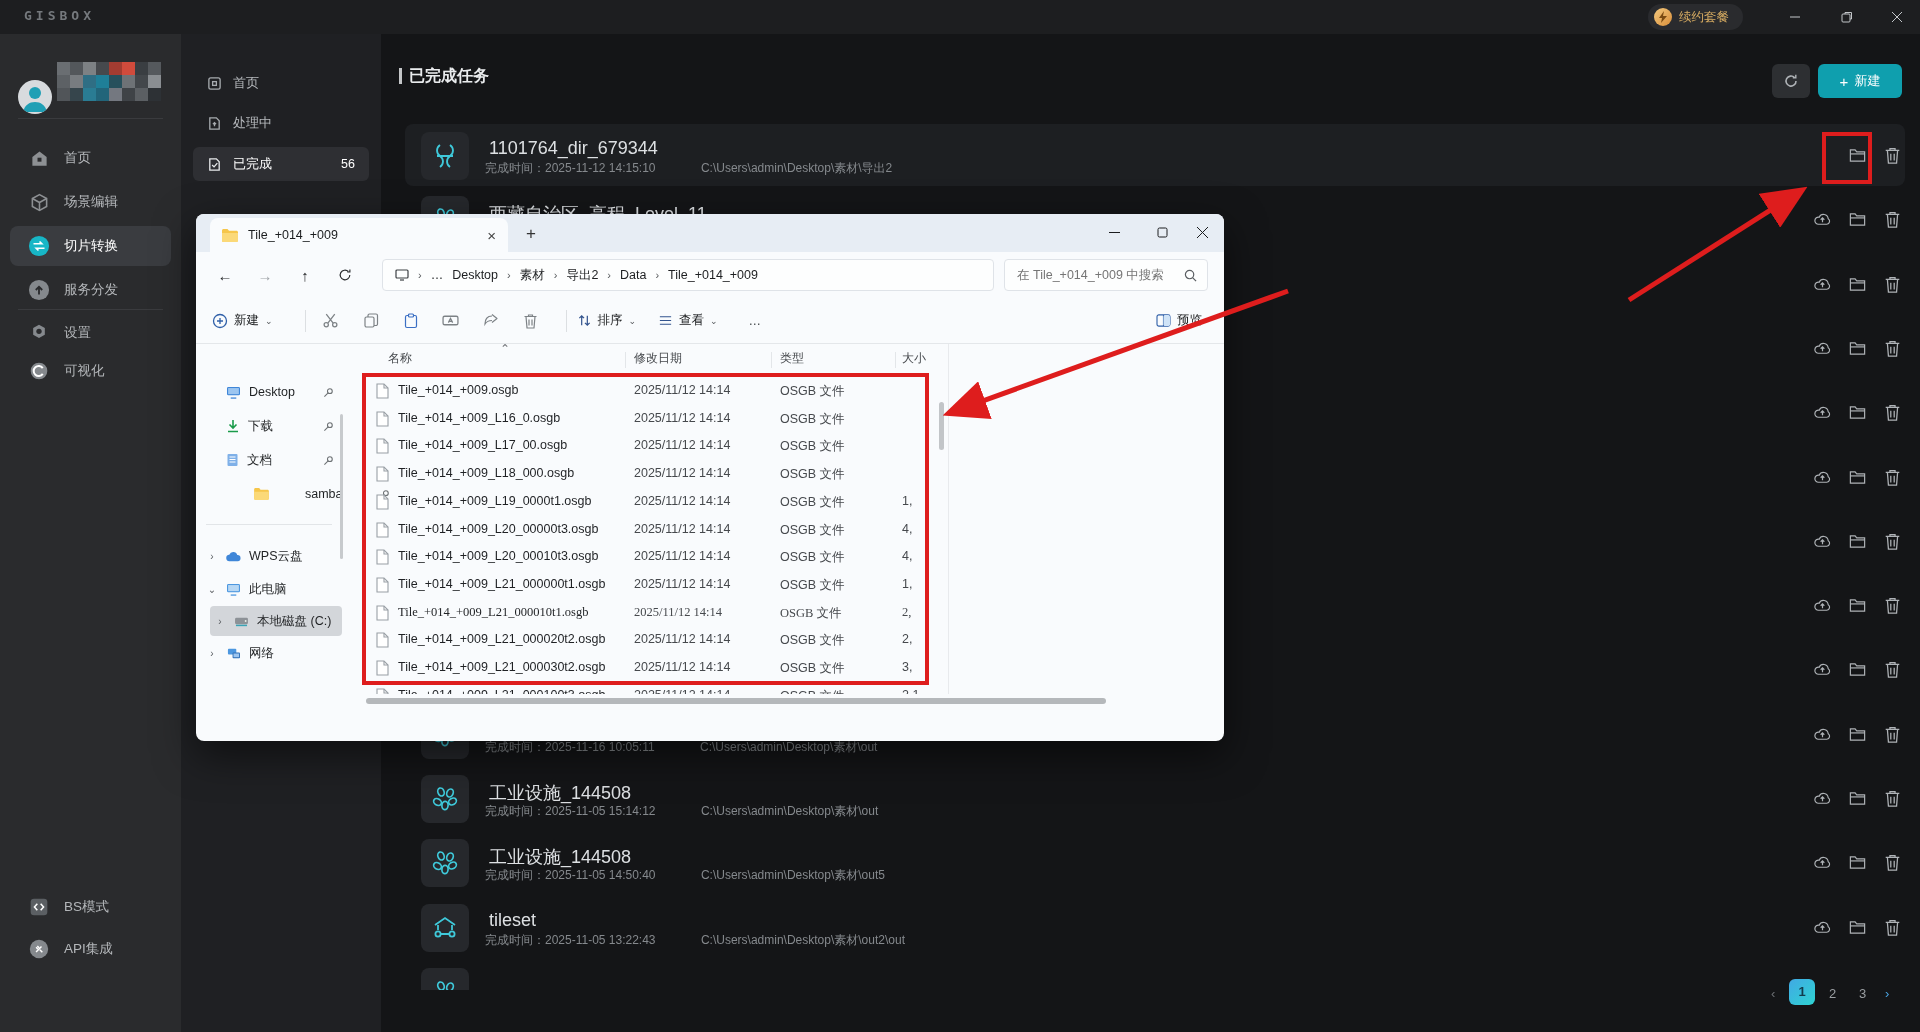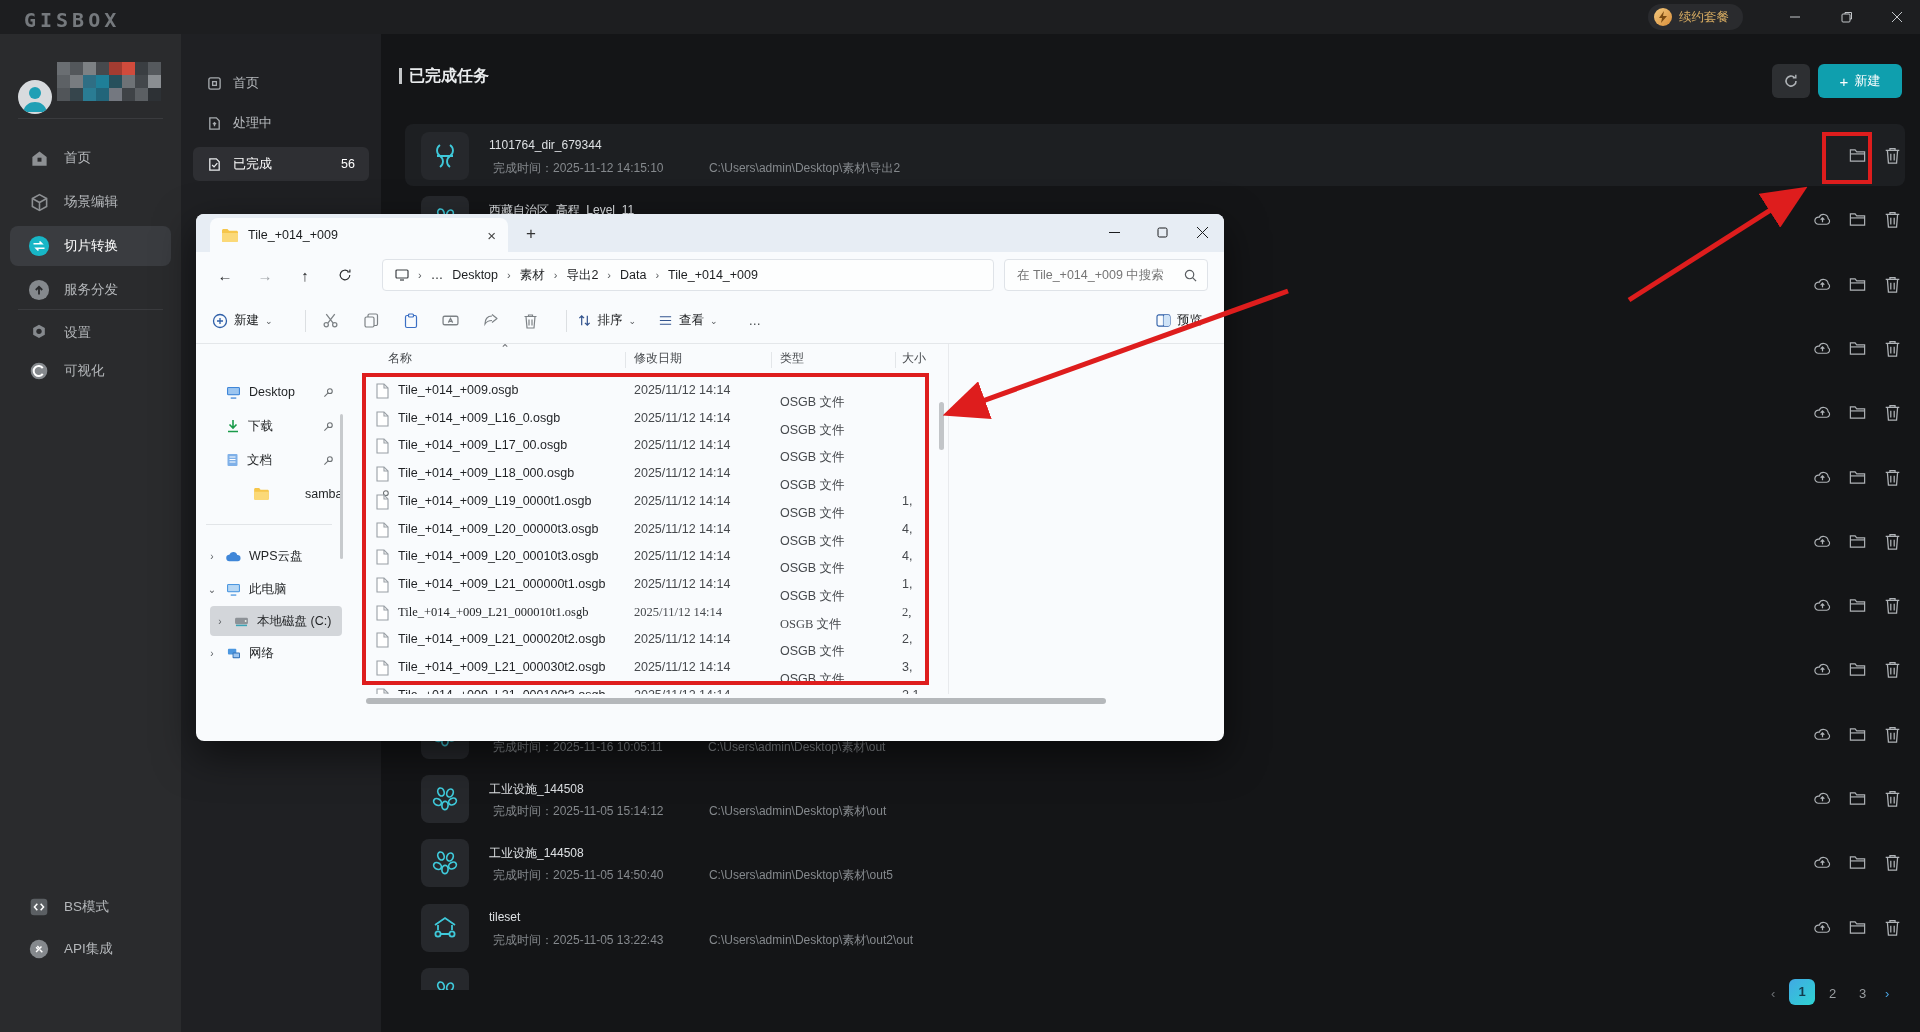--- a/index.html
+++ b/index.html
@@ -5,21 +5,21 @@
   html,body{margin:0;padding:0;background:#0d0e10;}
   *{box-sizing:border-box;}
   #app{position:relative;width:1920px;height:1032px;overflow:hidden;background:#141517;
        font-family:"Liberation Sans","DejaVu Sans",sans-serif;color:#dfe2e5;}
   .ab{position:absolute;}
   .ic{display:inline-flex;align-items:center;justify-content:center;}
   svg{display:block;}
 
   
   .titlebar{position:absolute;left:0;top:0;width:1920px;height:34px;background:#1d1e20;z-index:6;}
-  .logo{position:absolute;left:24px;top:8px;font-weight:bold;font-size:20px;letter-spacing:4px;
+  .logo{position:absolute;left:24px;top:8px;font-weight:bold;font-size:13px;letter-spacing:4px;
         color:#75797d;font-family:"DejaVu Sans Mono","Liberation Mono",monospace;}
   .renew{position:absolute;left:1648px;top:4px;height:26px;padding:0 14px 0 6px;border-radius:14px;
          background:#2a2b2e;display:flex;align-items:center;gap:7px;color:#d9ad62;font-size:12.5px;cursor:pointer;}
   .renew-ico{width:18px;height:18px;border-radius:50%;background:linear-gradient(135deg,#f3c97e,#d98e3a);}
   .tb-btn{position:absolute;top:0;width:46px;height:34px;color:#c3c6c9;}
 
   
   .sidebar{position:absolute;left:0;top:34px;width:181px;height:998px;background:#2a2b2d;z-index:2;}
   .avatar{position:absolute;left:18px;top:46px;width:34px;height:34px;border-radius:50%;background:#d8dbde;overflow:hidden;}
   .mosaic{position:absolute;left:57px;top:28px;width:104px;height:39px;display:grid;
@@ -43,22 +43,22 @@
   .pg-bar{position:absolute;left:18px;top:34px;width:3px;height:16px;background:#c4c6c8;}
   .refresh-btn{position:absolute;left:1391px;top:30px;width:38px;height:34px;background:#2d2f32;border-radius:6px;cursor:pointer;}
   .new-btn{position:absolute;left:1437px;top:30px;width:84px;height:34px;background:#0f9fae;border-radius:6px;
            color:#fff;font-size:13px;display:flex;align-items:center;justify-content:center;gap:6px;cursor:pointer;}
 
   .task-row{position:absolute;left:24px;width:1500px;height:62px;border-radius:8px;}
   .task-row.hl{background:#1d1f22;}
   .t-tile{position:absolute;left:16px;top:8px;width:48px;height:48px;border-radius:8px;background:#26282c;
           display:flex;align-items:center;justify-content:center;overflow:hidden;}
   .t-tile.cut{height:22px;border-radius:8px 8px 0 0;align-items:flex-start;padding-top:10px;}
-  .t-name{position:absolute;left:84px;top:14px;height:17px;font-size:12px;font-weight:500;color:#dde0e3;white-space:nowrap;}
-  .t-sub{position:absolute;left:88px;top:36px;height:15px;font-size:12px;color:#85898d;white-space:nowrap;}
+  .t-name{position:absolute;left:84px;top:14px;height:17px;font-size:18px;font-weight:500;color:#dde0e3;white-space:nowrap;}
+  .t-sub{position:absolute;left:80px;top:36px;height:15px;font-size:12px;color:#85898d;white-space:nowrap;}
   .t-path{margin-left:42px;}
   .t-act{position:absolute;top:21px;width:20px;height:20px;color:#aeb2b6;cursor:pointer;}
 
   .pagi{position:absolute;z-index:3;}
   .pagi .pg-num{position:absolute;top:4px;font-size:13px;color:#9a9ea2;cursor:pointer;}
   .pg-active{position:absolute;left:18px;top:-3px;width:26px;height:26px;border-radius:6px;text-align:center;
              line-height:26px;font-size:13px;color:#123c4c;font-weight:600;cursor:pointer;
              background:linear-gradient(135deg,#41a9e4,#2ed3d2);}
 
   
@@ -94,21 +94,21 @@
   .n-pin{margin-left:auto;color:#6d7174;}
   .n-div{position:absolute;left:10px;width:126px;height:1px;background:#e2e5e8;}
   .x-navsb{position:absolute;left:144px;top:70px;width:3px;height:145px;background:#c7cacd;border-radius:2px;}
   .x-list{position:absolute;left:154px;top:0;width:592px;height:100%;overflow:hidden;}
   .lh{position:absolute;top:6px;font-size:12px;color:#46494d;}
   .lsep{position:absolute;top:8px;width:1px;height:16px;background:#e3e6e9;}
   .f-row{position:absolute;left:0;width:100%;height:27px;font-size:12.5px;}
   .f-ico{position:absolute;left:26px;top:6px;}
   .f-name{position:absolute;left:48px;top:6px;color:#1f2124;white-space:nowrap;}
   .f-date{position:absolute;left:284px;top:6px;color:#46494d;}
-  .f-type{position:absolute;left:430px;top:17px;color:#46494d;}
+  .f-type{position:absolute;left:430px;top:6px;color:#46494d;}
   .f-size{position:absolute;left:552px;top:6px;width:40px;overflow:hidden;white-space:nowrap;color:#46494d;}
   .x-vsb{position:absolute;left:742px;top:4px;width:7px;height:342px;}
   .x-vsb-thumb{position:absolute;left:1px;top:54px;width:5px;height:48px;background:#c2c5c8;border-radius:3px;}
   .x-prevdiv{position:absolute;left:752px;top:0;width:1px;height:100%;background:#e8eaed;}
   .x-preview{position:absolute;left:753px;top:0;width:275px;height:100%;display:flex;align-items:center;
              justify-content:center;font-size:12.5px;color:#6e7276;}
   .x-hsb{position:absolute;left:0;top:480px;width:100%;height:14px;}
   .x-hsb-thumb{position:absolute;left:170px;top:4px;width:740px;height:6px;background:#b5b8bb;border-radius:3px;}
   .x-status{position:absolute;left:0;top:494px;width:100%;height:33px;border-radius:0 0 8px 8px;background:#f9fbfd;
             font-size:12px;color:#3f4246;}

